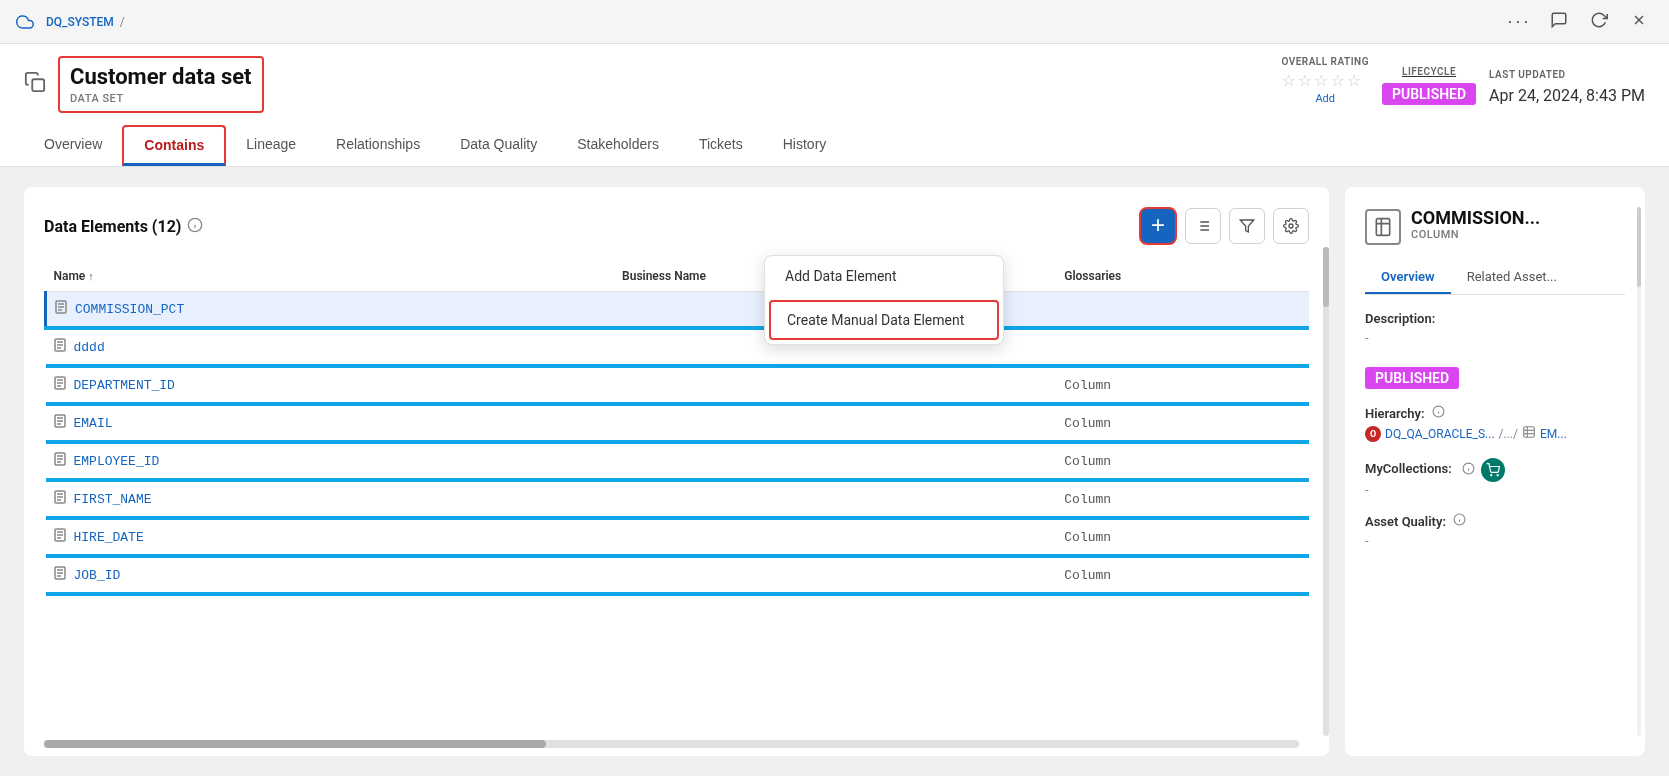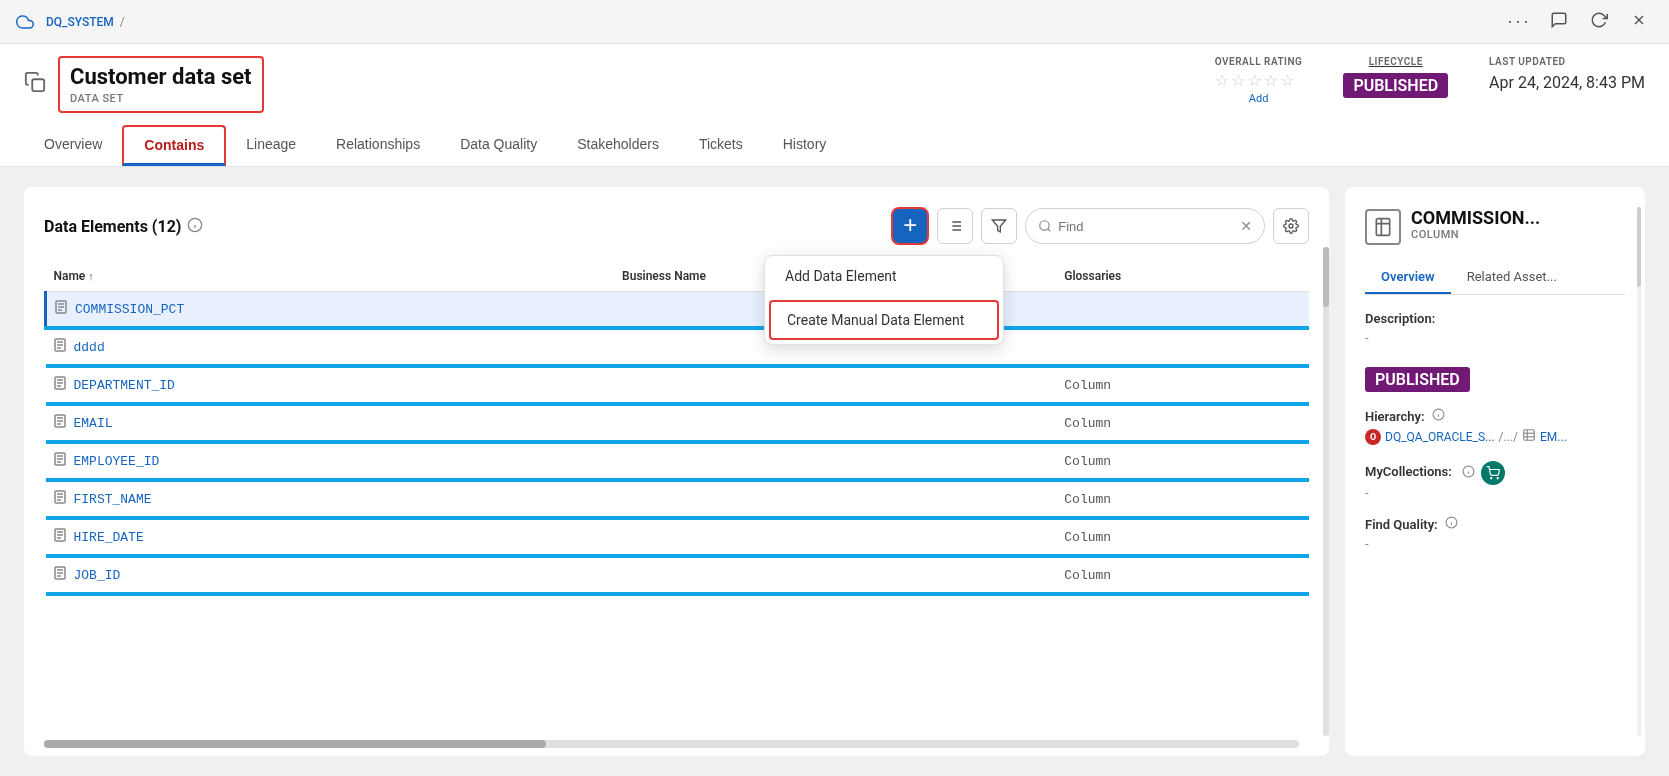--- a/index.html
+++ b/index.html
@@ -96,22 +96,22 @@
     .asset-subtitle {
       font-size: 11px;
       color: #777;
       font-weight: 500;
       letter-spacing: 0.5px;
       margin-top: 2px;
     }
 
     .header-right {
       display: flex;
-      align-items: flex-start;
-      gap: 41px;
+      align-items: flex-end;
+      gap: 13px;
     }
 
     .rating-section {
       text-align: center;
     }
 
     .rating-label {
       font-size: 10px;
       font-weight: 600;
       color: #666;
@@ -139,25 +139,25 @@
     }
 
     .lifecycle-label {
       font-size: 10px;
       font-weight: 600;
       color: #666;
       letter-spacing: 0.5px;
     }
 
     .published-badge {
-      background: #701a75;
+      background: #d946ef;
       color: white;
       padding: 3px 10px;
       border-radius: 3px;
-      font-size: 16px;
+      font-size: 14px;
       font-weight: 600;
       margin-top: 6px;
       display: inline-block;
     }
 
     .last-updated-section {}
     .last-updated-label {
       font-size: 10px;
       font-weight: 600;
       color: #666;
@@ -702,28 +702,20 @@
               <line x1="3" y1="6" x2="3.01" y2="6"></line>
               <line x1="3" y1="12" x2="3.01" y2="12"></line>
               <line x1="3" y1="18" x2="3.01" y2="18"></line>
             </svg>
           </button>
           <button class="filter-btn">
             <svg width="16" height="16" viewBox="0 0 24 24" fill="none" stroke="#555" stroke-width="2">
               <polygon points="22 3 2 3 10 12.46 10 19 14 21 14 12.46 22 3"></polygon>
             </svg>
           </button>
-          <div class="search-box">
-            <svg width="14" height="14" viewBox="0 0 24 24" fill="none" stroke="#888" stroke-width="2">
-              <circle cx="11" cy="11" r="8"></circle>
-              <line x1="21" y1="21" x2="16.65" y2="16.65"></line>
-            </svg>
-            <input class="search-input" type="text" value="" placeholder="Find" style="">
-            <span class="search-clear">✕</span>
-          </div>
           <button class="settings-btn">
             <svg width="16" height="16" viewBox="0 0 24 24" fill="none" stroke="#555" stroke-width="2">
               <circle cx="12" cy="12" r="3"></circle>
               <path d="M19.4 15a1.65 1.65 0 0 0 .33 1.82l.06.06a2 2 0 0 1-2.83 2.83l-.06-.06a1.65 1.65 0 0 0-1.82-.33 1.65 1.65 0 0 0-1 1.51V21a2 2 0 0 1-4 0v-.09A1.65 1.65 0 0 0 9 19.4a1.65 1.65 0 0 0-1.82.33l-.06.06a2 2 0 0 1-2.83-2.83l.06-.06A1.65 1.65 0 0 0 4.68 15a1.65 1.65 0 0 0-1.51-1H3a2 2 0 0 1 0-4h.09A1.65 1.65 0 0 0 4.6 9a1.65 1.65 0 0 0-.33-1.82l-.06-.06a2 2 0 0 1 2.83-2.83l.06.06A1.65 1.65 0 0 0 9 4.68a1.65 1.65 0 0 0 1-1.51V3a2 2 0 0 1 4 0v.09a1.65 1.65 0 0 0 1 1.51 1.65 1.65 0 0 0 1.82-.33l.06-.06a2 2 0 0 1 2.83 2.83l-.06.06A1.65 1.65 0 0 0 19.4 9a1.65 1.65 0 0 0 1.51 1H21a2 2 0 0 1 0 4h-.09a1.65 1.65 0 0 0-1.51 1z"></path>
             </svg>
           </button>
         </div>
       </div>
 
       <table class="data-table">
@@ -967,21 +959,21 @@
               <circle cx="20" cy="21" r="1"></circle>
               <path d="M1 1h4l2.68 13.39a2 2 0 0 0 2 1.61h9.72a2 2 0 0 0 2-1.61L23 6H6"></path>
             </svg>
           </div>
         </div>
         <div class="detail-dash">-</div>
       </div>
 
       <div class="detail-section">
         <div class="detail-label">
-          <span>Find Quality:</span>
+          <span>Asset Quality:</span>
           <span style="color:#888; margin-left:4px; cursor:pointer;">
             <svg width="13" height="13" viewBox="0 0 24 24" fill="none" stroke="#888" stroke-width="2">
               <circle cx="12" cy="12" r="10"></circle>
               <line x1="12" y1="8" x2="12" y2="8" stroke-width="3"></line>
               <line x1="12" y1="12" x2="12" y2="16"></line>
             </svg>
           </span>
         </div>
         <div class="detail-dash">-</div>
       </div>

